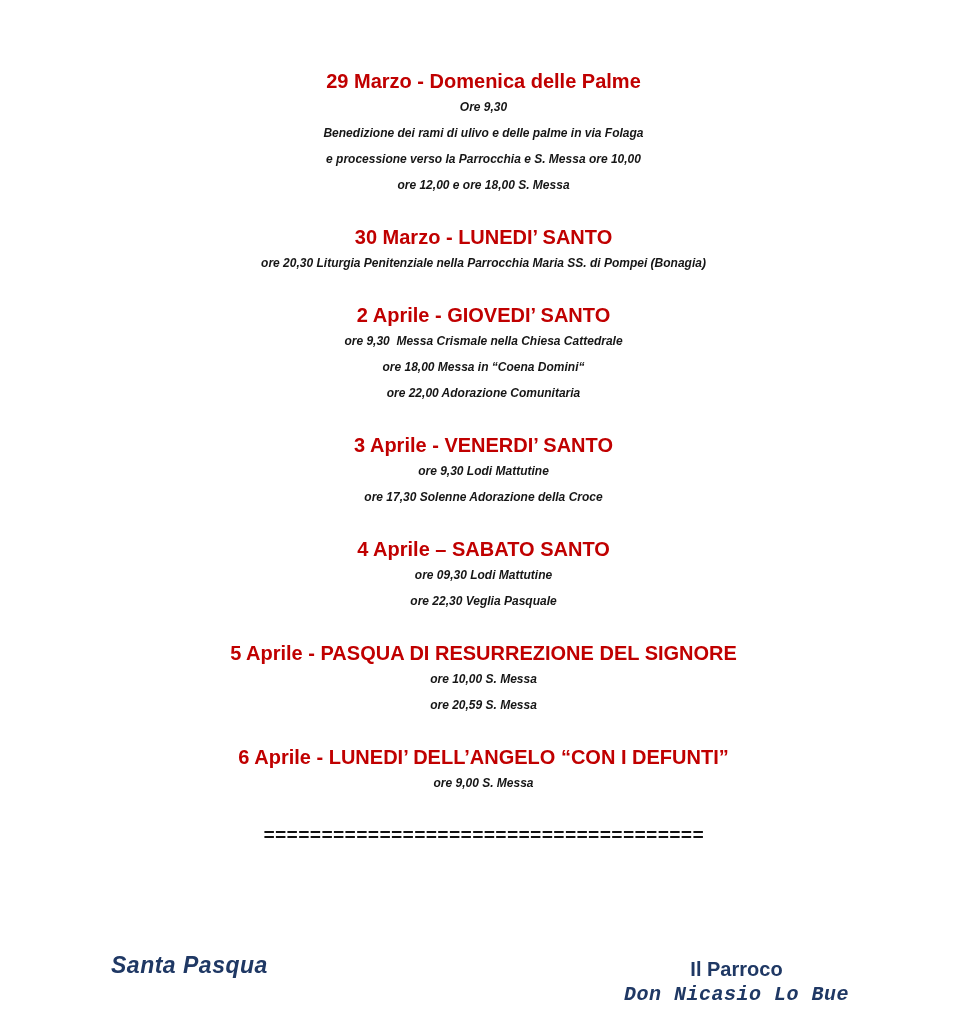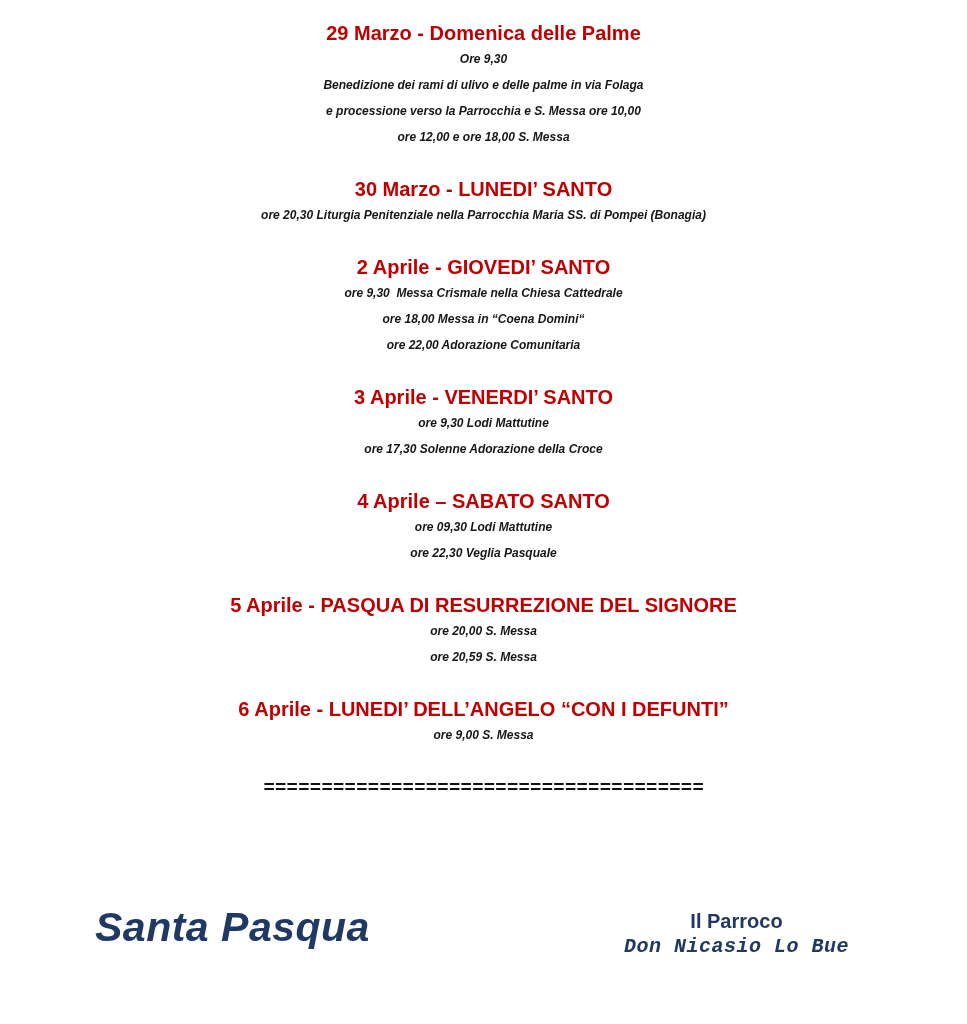--- a/index.html
+++ b/index.html
@@ -19,20 +19,21 @@
     width: 967px;
     height: 1024px;
     margin: 0 auto;
     background: var(--bg);
     font-family: "Liberation Sans", sans-serif;
     overflow: hidden;
   }
   .schedule {
     padding-top: 20px;
     text-align: center;
+    margin-top: 48px;
   }
   .block {
     margin: 0 0 26px 0;
   }
   .block p {
     margin: 0;
     line-height: 26px;
     white-space: pre-wrap;
   }
   .heading {
@@ -61,22 +62,23 @@
     display: flex;
     justify-content: space-between;
     align-items: flex-start;
     padding-left: 95px;
     padding-right: 118px;
   }
   .greeting {
     color: var(--navy);
     font-weight: bold;
     font-style: italic;
-    font-size: 41px;
+    font-size: 23px;
     letter-spacing: 0.5px;
+    margin-left: 16px;
   }
   .signature {
     text-align: center;
     margin-top: 4px;
   }
   .signature-title {
     color: var(--navy);
     font-weight: bold;
     font-size: 20px;
     line-height: 26px;
@@ -125,21 +127,21 @@
     </div>
 
     <div class="block">
       <p class="heading">4 Aprile – SABATO SANTO</p>
       <p class="line">ore 09,30 Lodi Mattutine</p>
       <p class="line">ore 22,30 Veglia Pasquale</p>
     </div>
 
     <div class="block">
       <p class="heading">5 Aprile - PASQUA DI RESURREZIONE DEL SIGNORE</p>
-      <p class="line">ore 20,00 S. Messa</p>
+      <p class="line">ore 10,00 S. Messa</p>
       <p class="line">ore 20,59 S. Messa</p>
     </div>
 
     <div class="block">
       <p class="heading">6 Aprile - LUNEDI’ DELL’ANGELO “CON I DEFUNTI”</p>
       <p class="line">ore 9,00 S. Messa</p>
     </div>
 
     <p class="separator">======================================</p>
 

